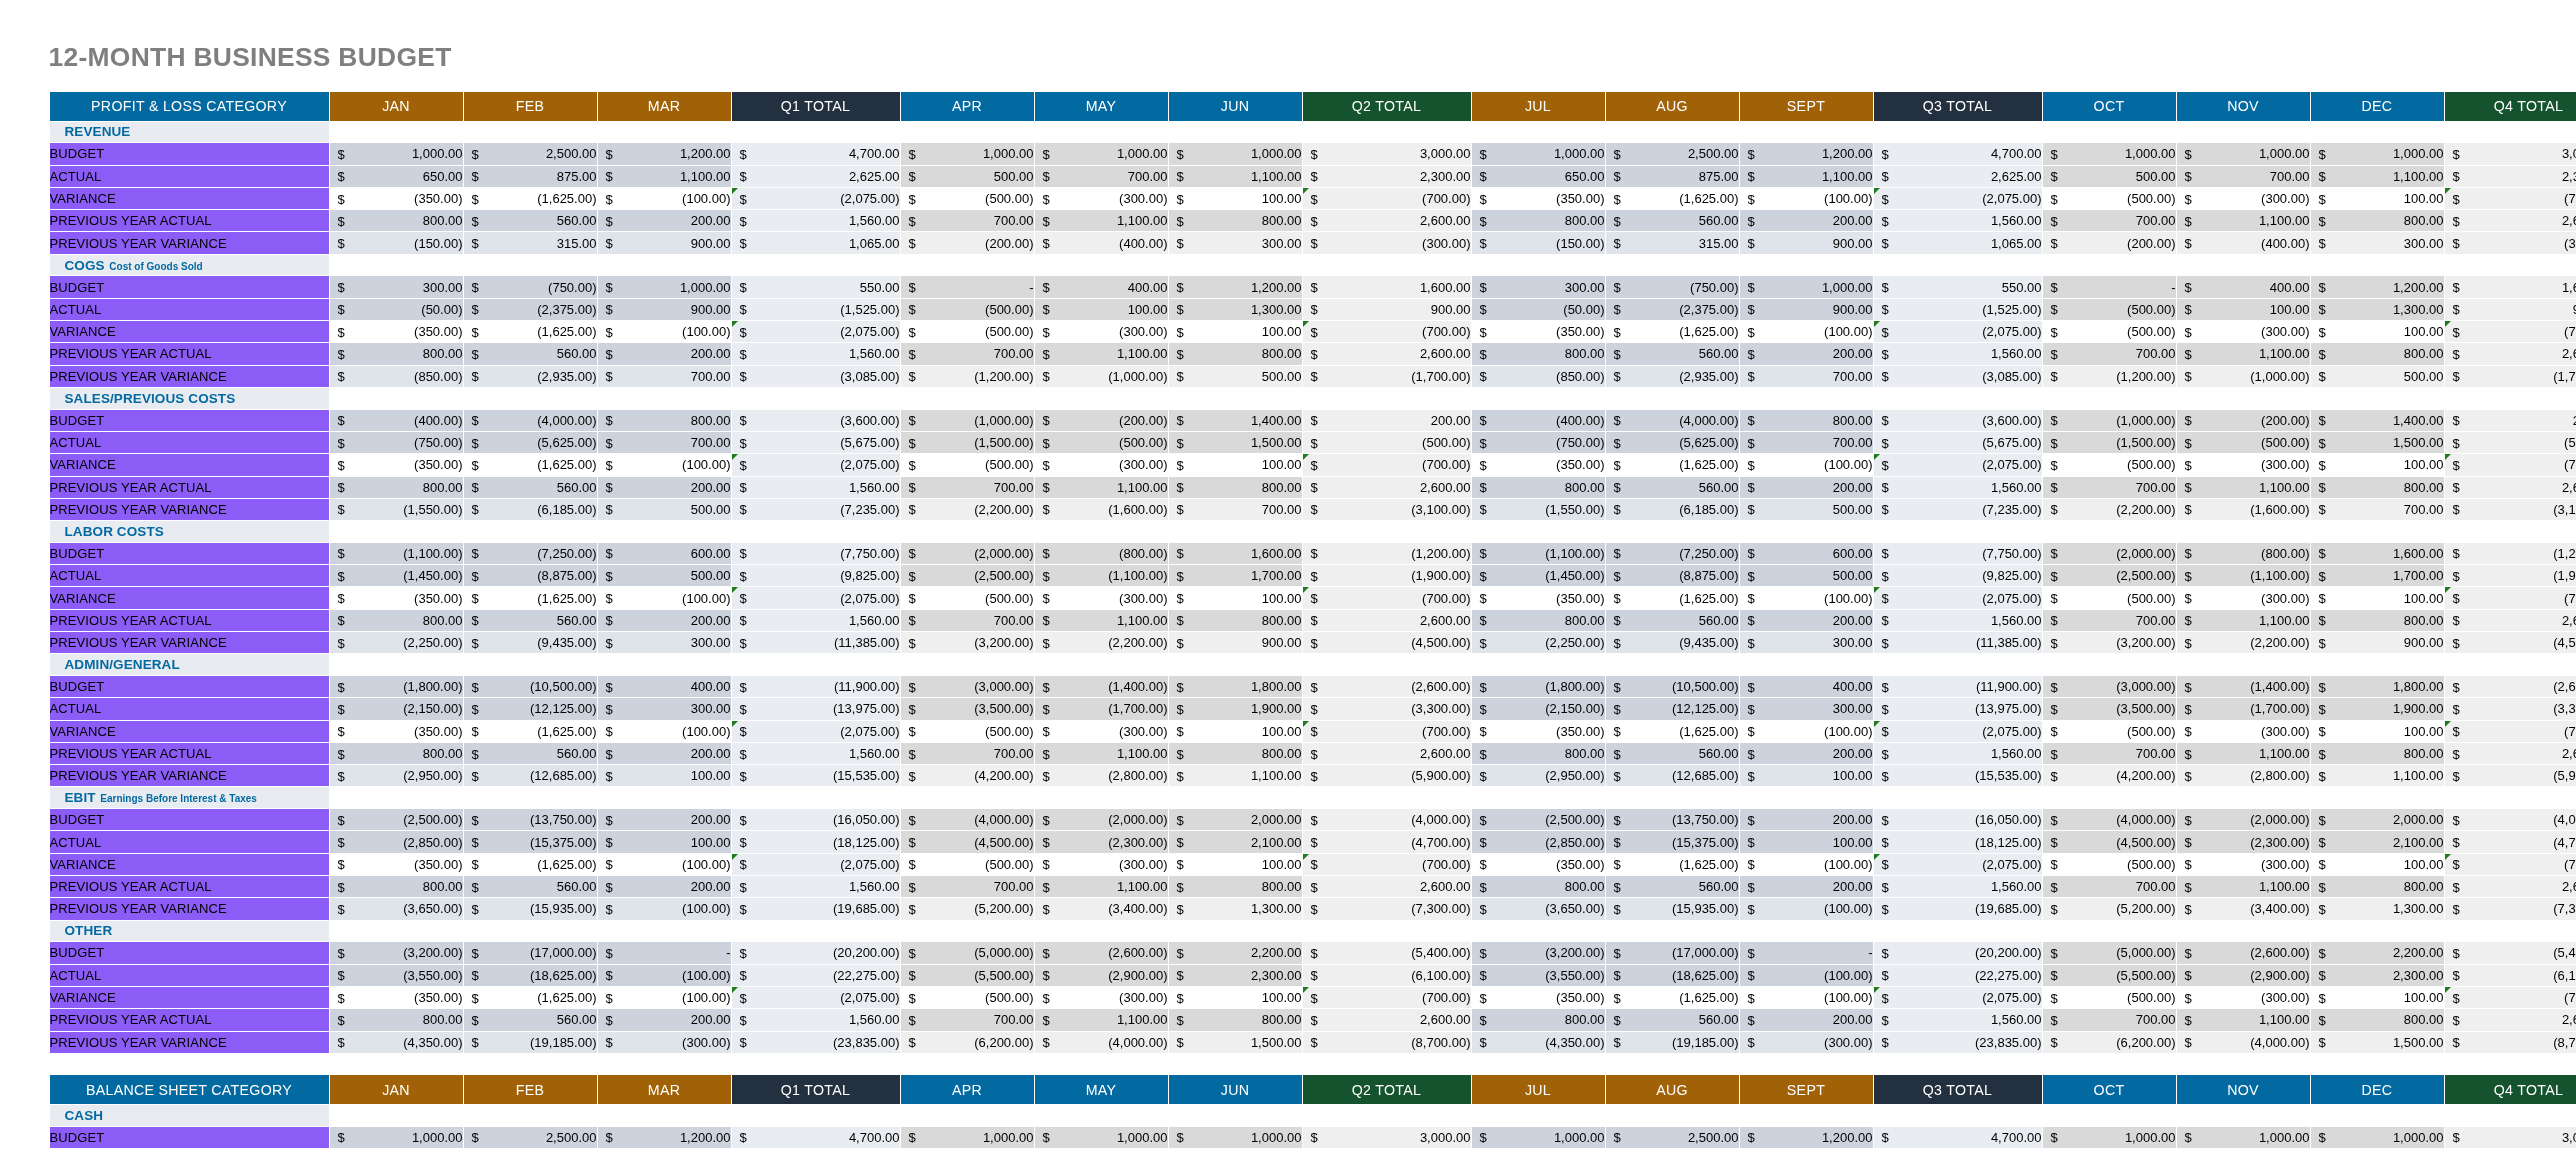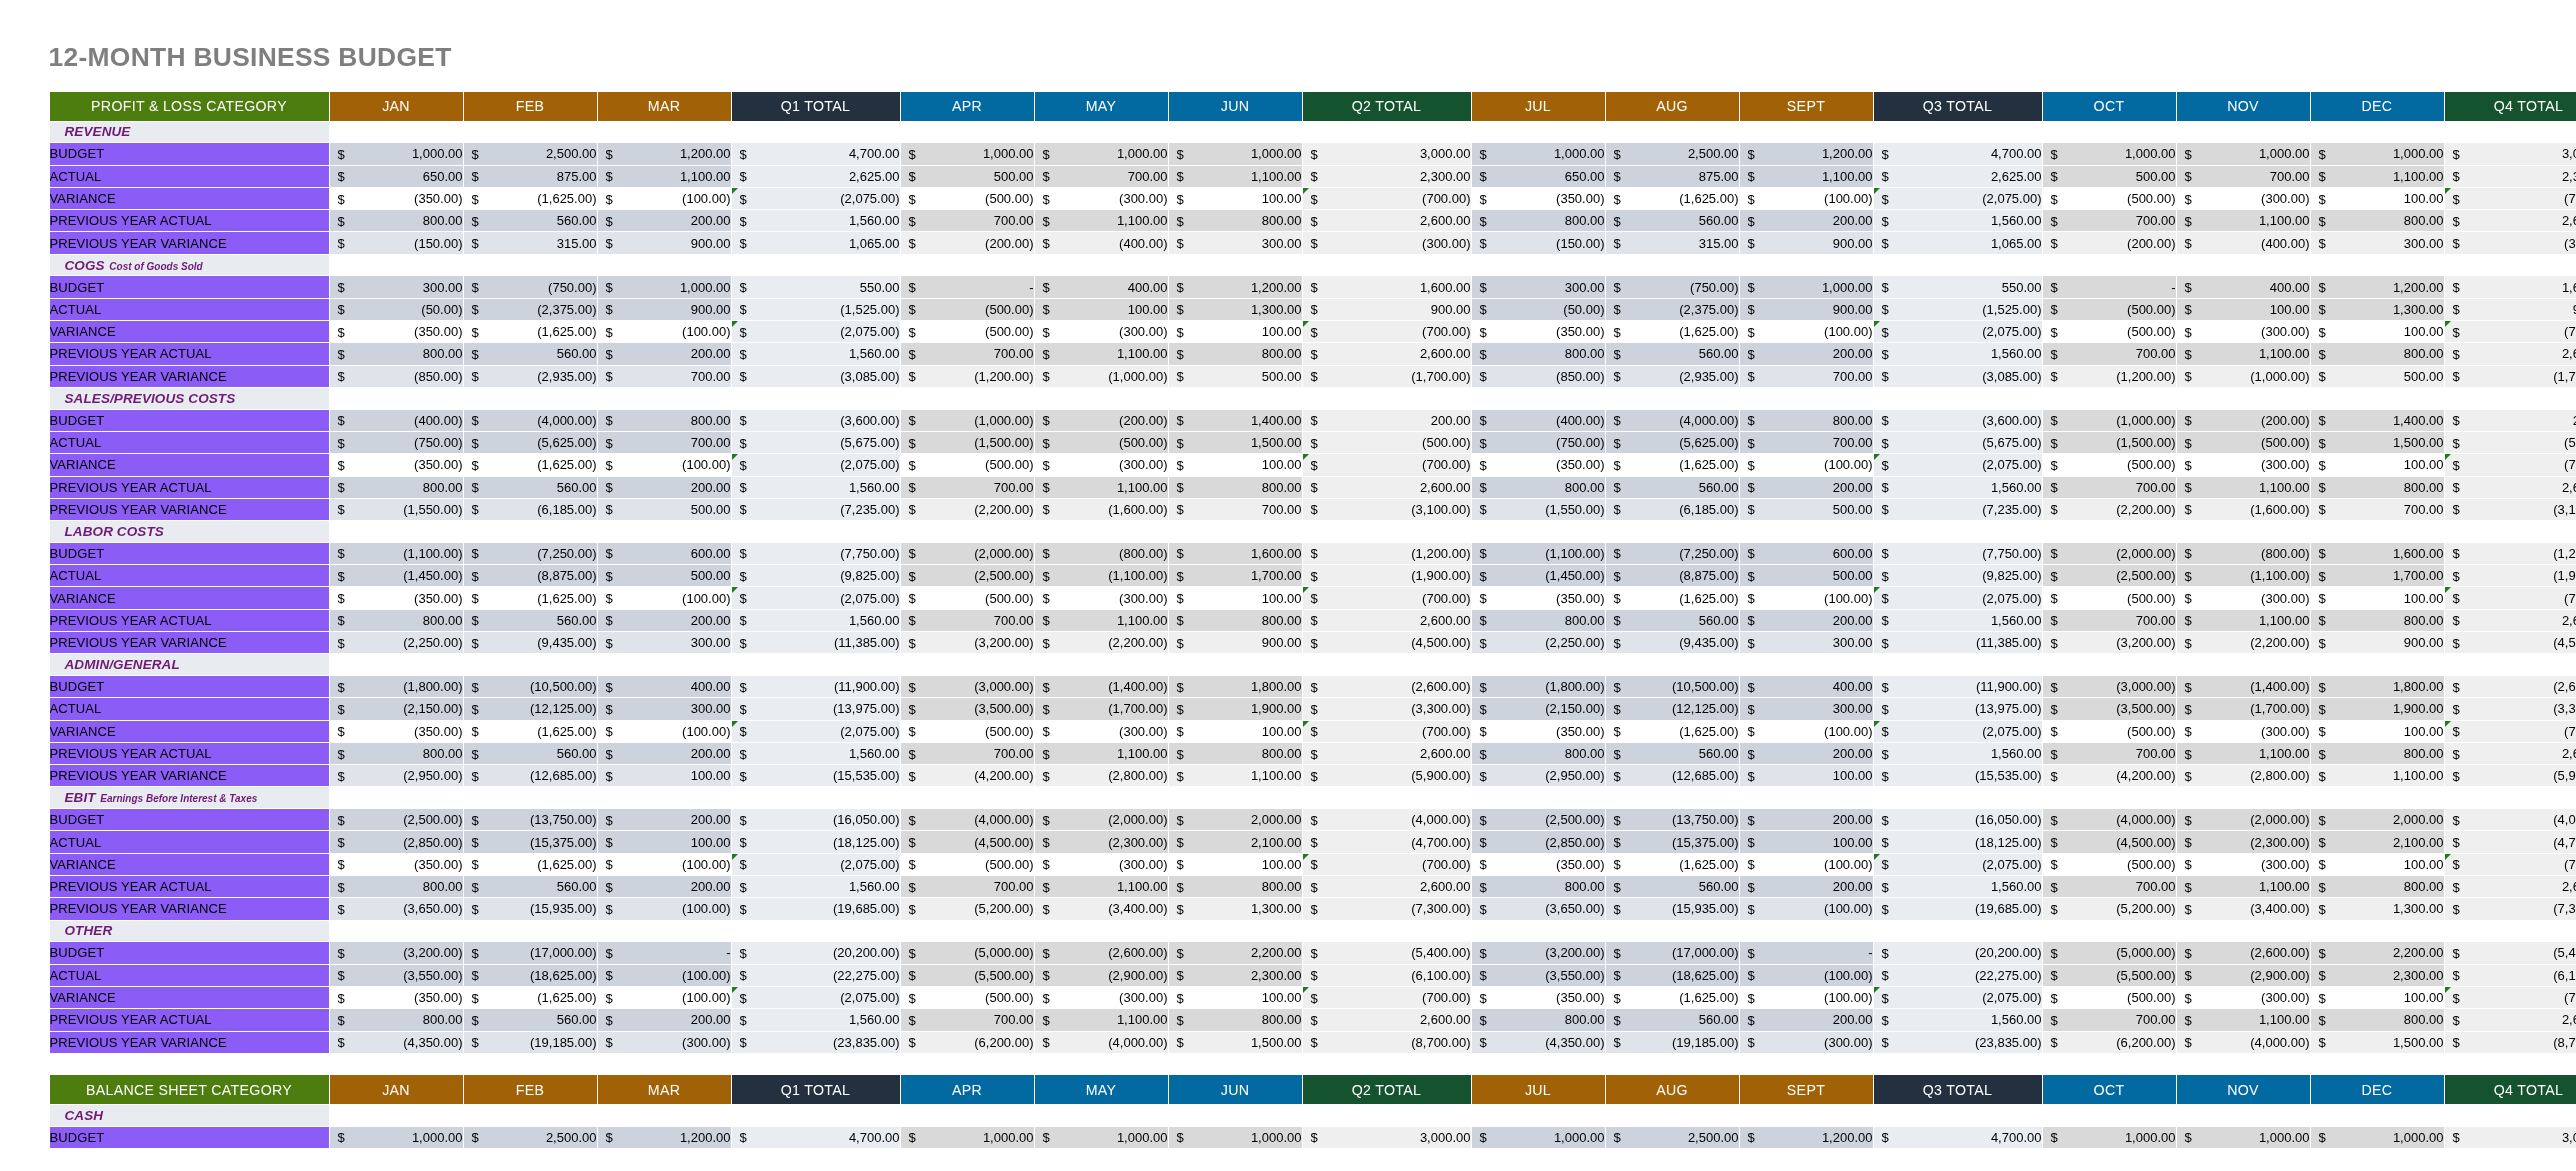--- a/index.html
+++ b/index.html
@@ -44,41 +44,40 @@
   tr.hdr td{
     height:30px;
     color:#ffffff;
     font-size:14.2px;
     font-weight:normal;
     letter-spacing:0.3px;
     text-align:center;
     vertical-align:middle;
     border:0.7px solid #ffffff;
   }
-  td.h-cat{background:#4d7c0f;text-align:left;padding-left:15px;}
+  td.h-cat{background:#0369a1;text-align:left;padding-left:15px;}
   td.h-blue{background:#a16207;}
   td.h-gray{background:#0369a1;}
   td.h-q13{background:#23303f;}
   td.h-q24{background:#14532d;}
 
   
   tr.sec td{
     background:#e8ecf1;
     height:21.7px;
     vertical-align:middle;
     border:0.7px solid #ffffff;
   }
   tr.sec td.sec-label{
     text-align:left;
     padding-left:15px;
-    color:#701a75;
+    color:#0369a1;
     font-weight:bold;
     font-size:13.5px;
     letter-spacing:0.1px;
-    font-style:italic;
   }
   tr.sec td.sec-label .sub{
     font-size:10px;
     font-weight:bold;
     margin-left:4.7px;
     letter-spacing:0;
   }
   tr.sec td.blank{background:#ffffff;}
 
   

